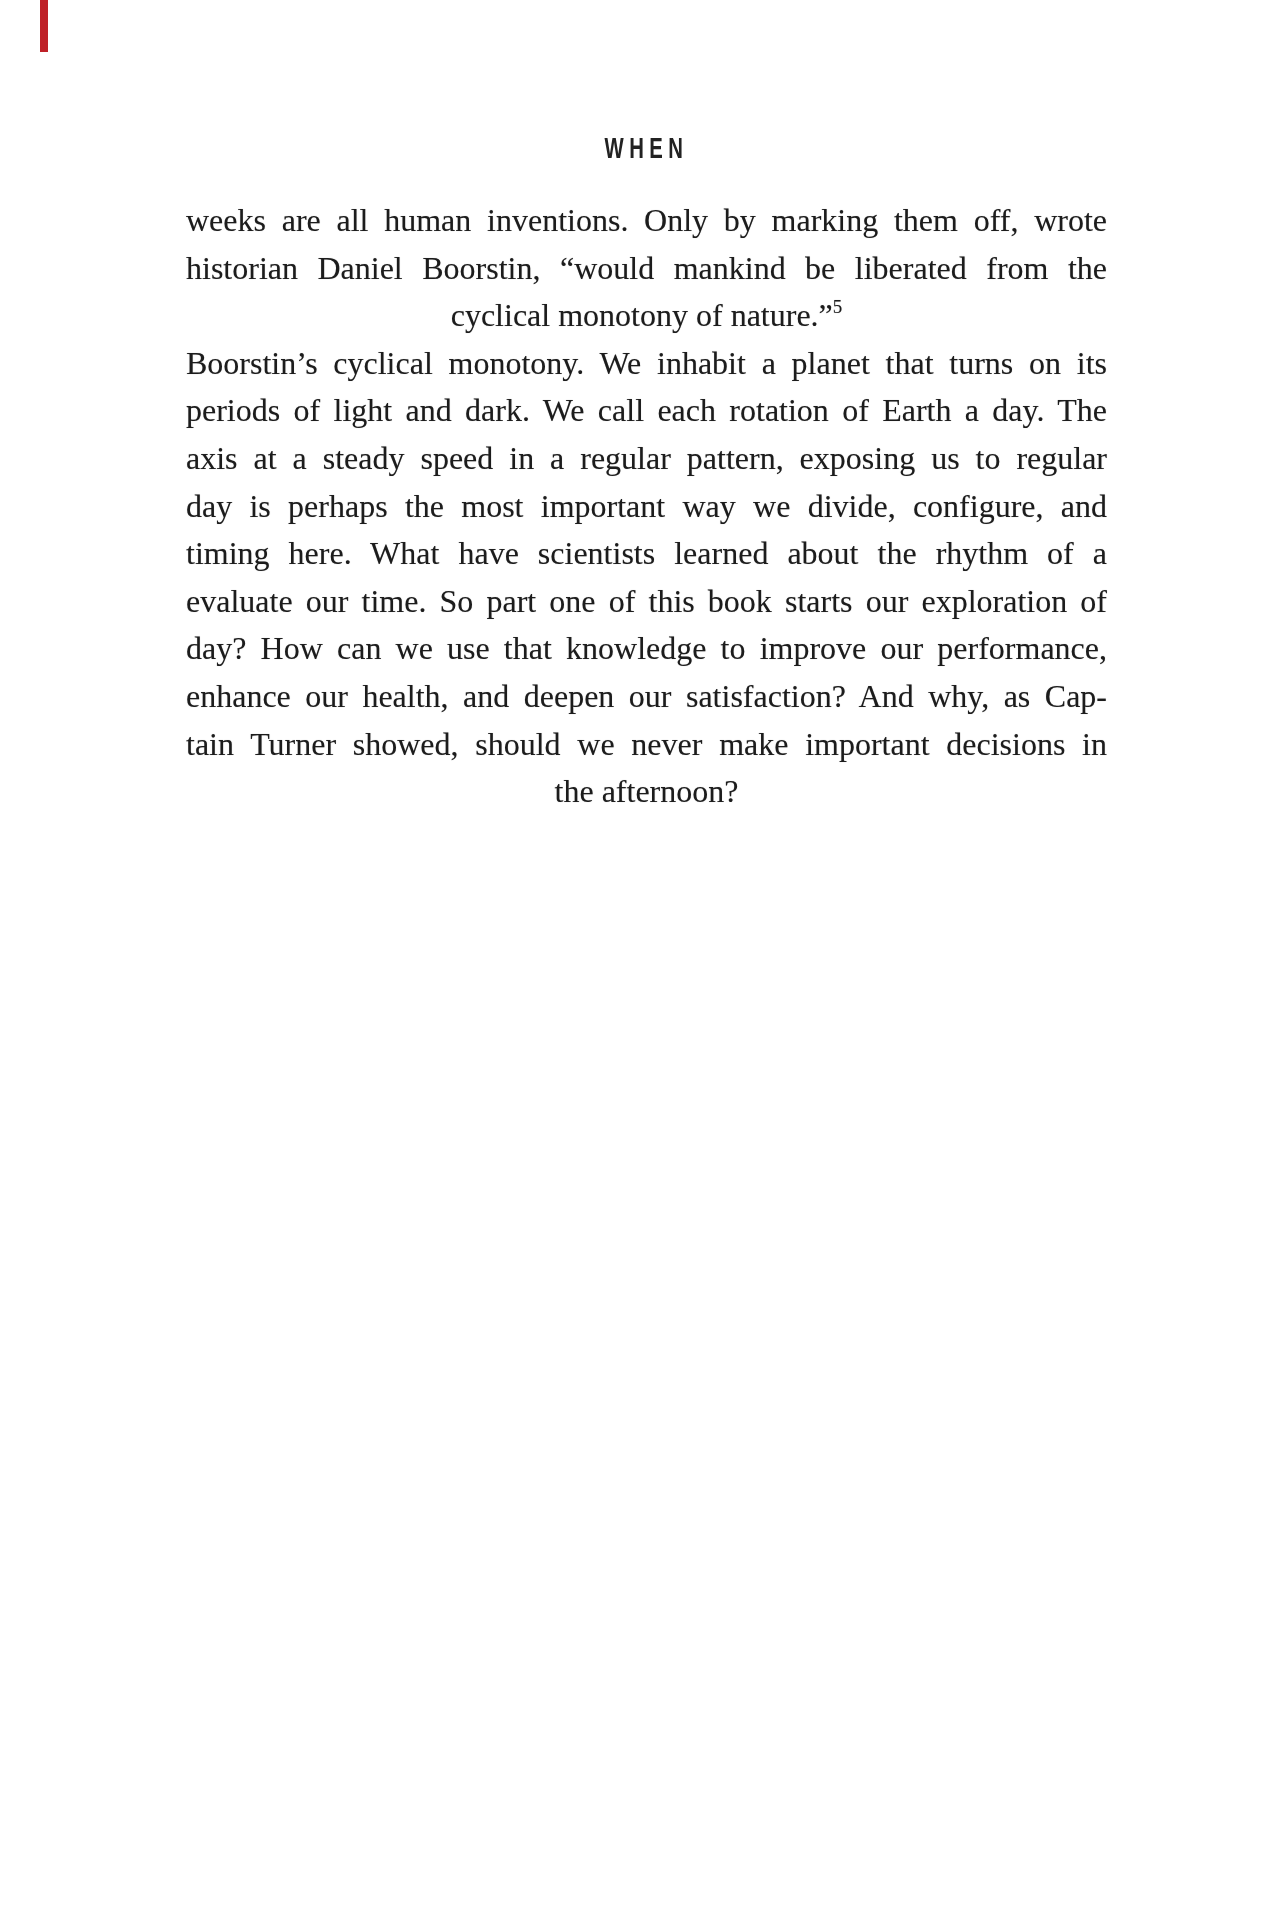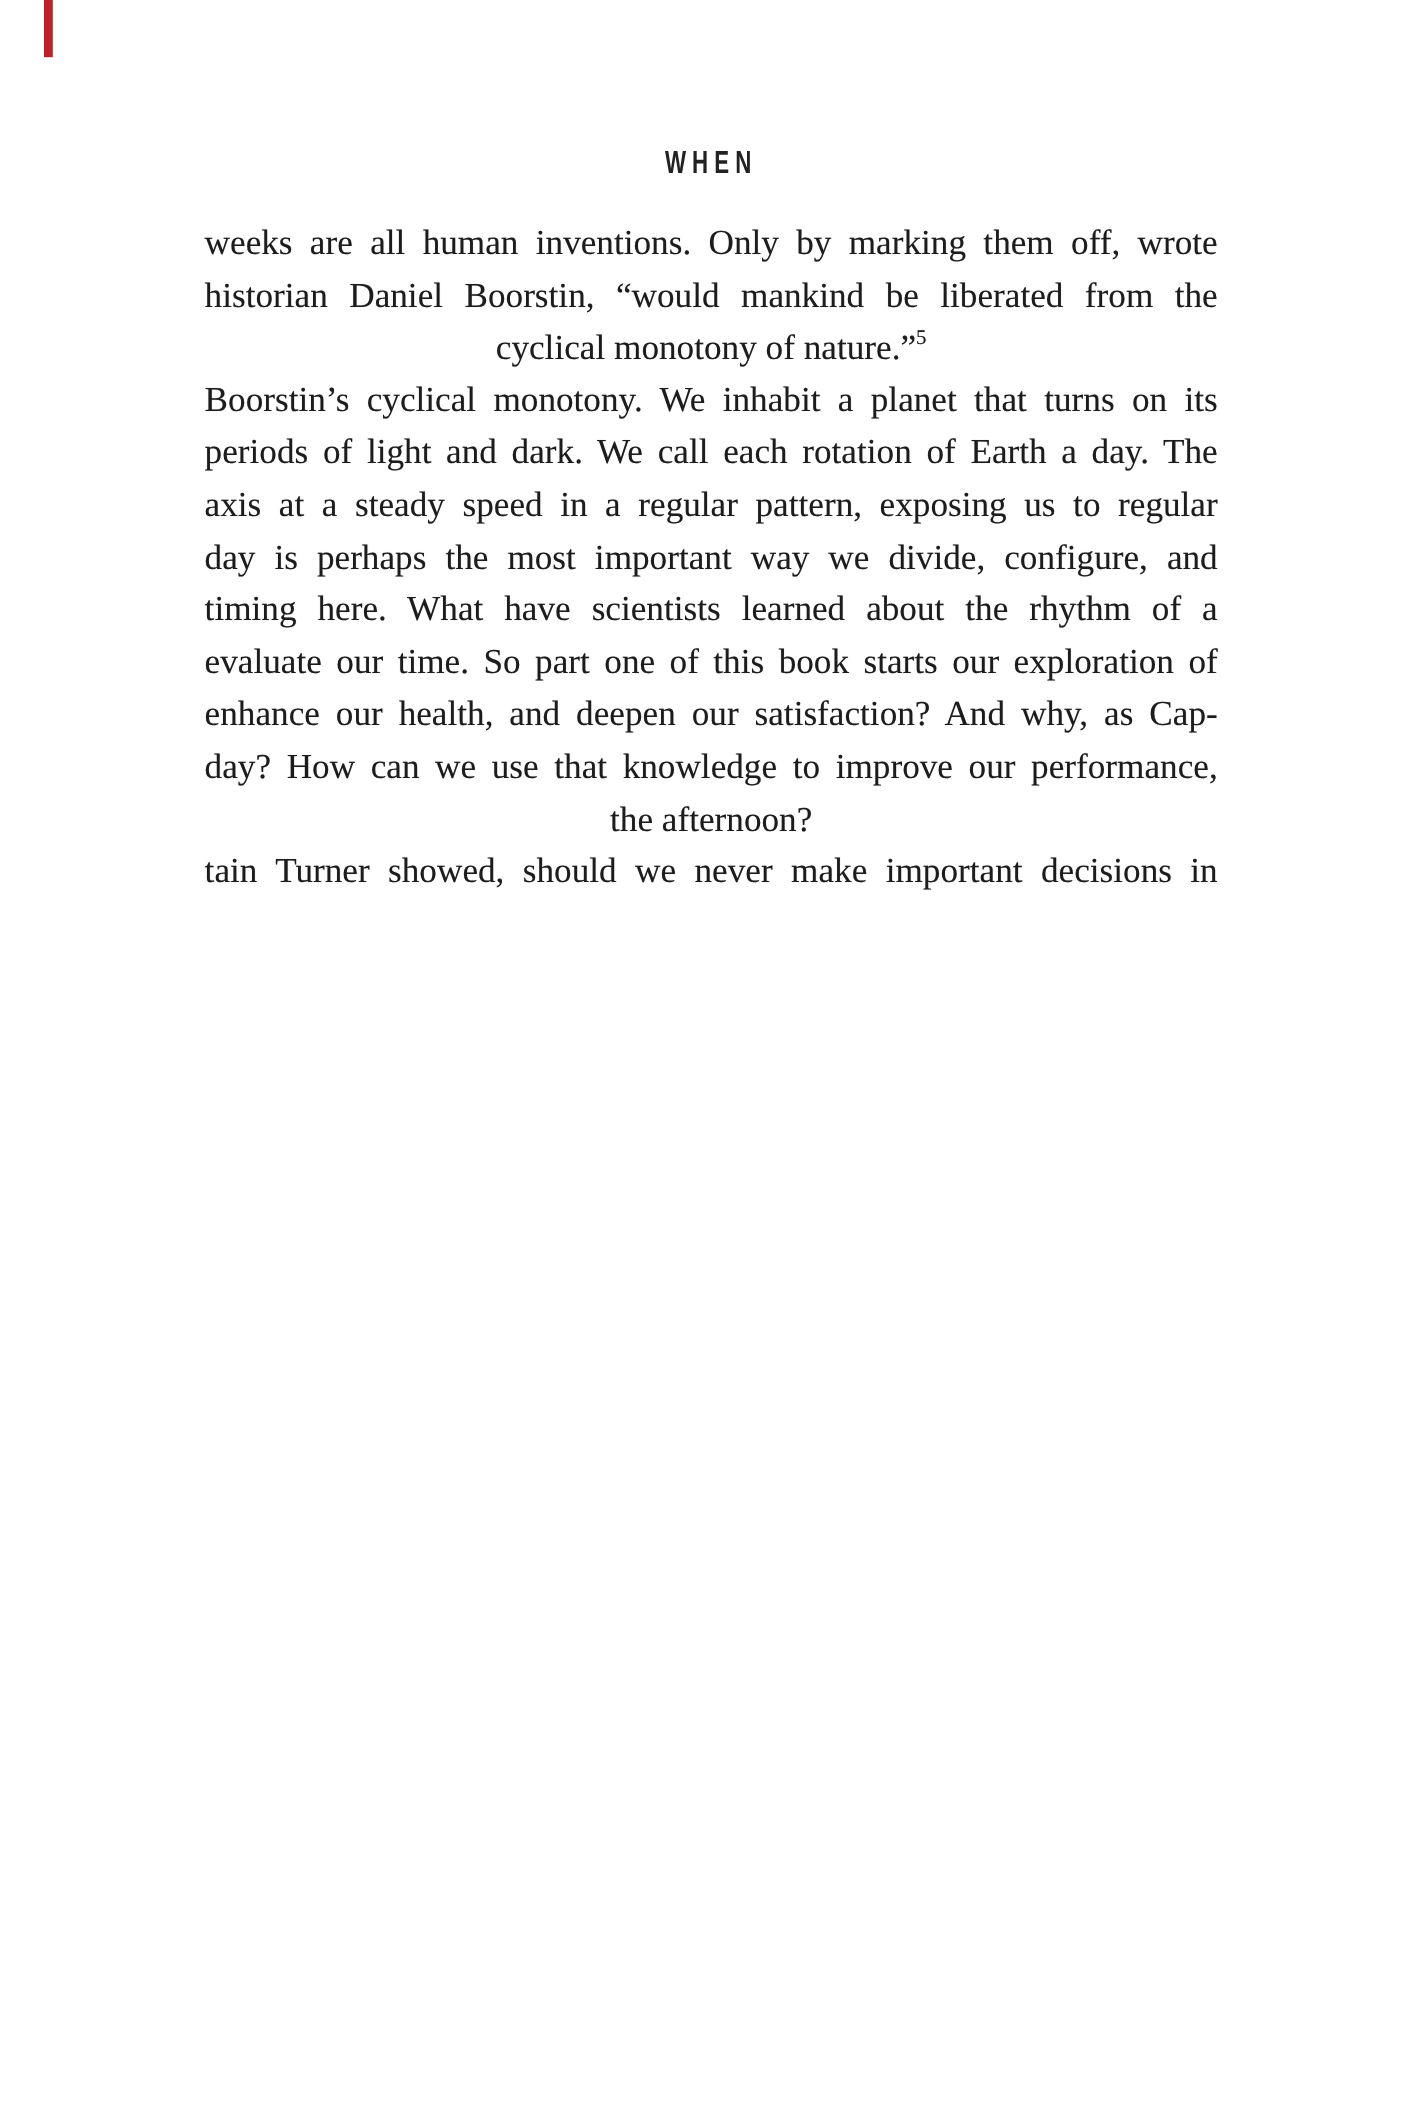--- a/index.html
+++ b/index.html
@@ -113,24 +113,24 @@
   <div class="text-block" id="body-lines">
       <div class="line just">weeks are all human inventions. Only by marking them off, wrote</div>
       <div class="line just">historian Daniel Boorstin, “would mankind be liberated from the</div>
       <div class="line">cyclical monotony of nature.”<sup>5</sup></div>
       <div class="line just">Boorstin’s cyclical monotony. We inhabit a planet that turns on its</div>
       <div class="line just">periods of light and dark. We call each rotation of Earth a day. The</div>
       <div class="line just">axis at a steady speed in a regular pattern, exposing us to regular</div>
       <div class="line just">day is perhaps the most important way we divide, configure, and</div>
       <div class="line just">timing here. What have scientists learned about the rhythm of a</div>
       <div class="line just">evaluate our time. So part one of this book starts our exploration of</div>
+      <div class="line just">day? How can we use that knowledge to improve our performance,</div>
       <div class="line just">enhance our health, and deepen our satisfaction? And why, as Cap-</div>
-      <div class="line just">day? How can we use that knowledge to improve our performance,</div>
+      <div class="line just">tain Turner showed, should we never make important decisions in</div>
       <div class="line">the afternoon?</div>
-      <div class="line just">tain Turner showed, should we never make important decisions in</div>
     </div>
 
   <div class="folio">6</div>
 
   <div class="watermark">
     <span id="wm-main">Copyrighted materia</span><span class="tail" id="wm-tail">l</span>
   </div>
 </div>
 
 </body></html>

